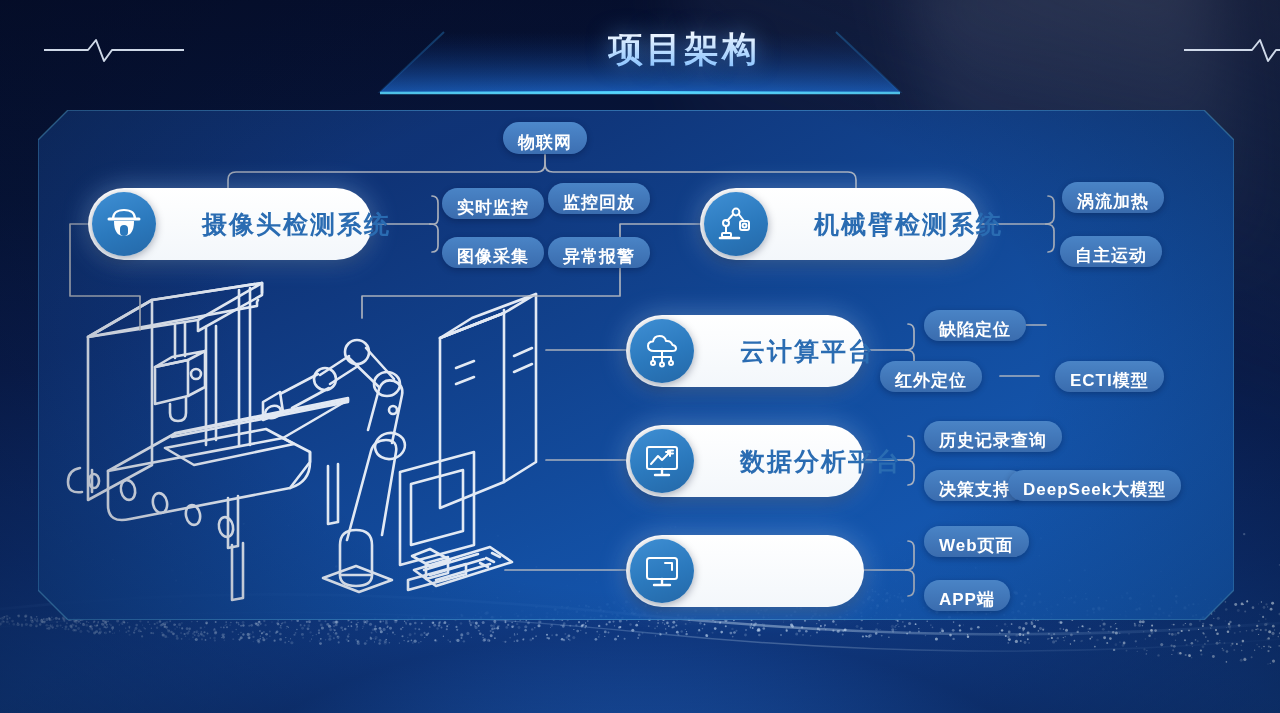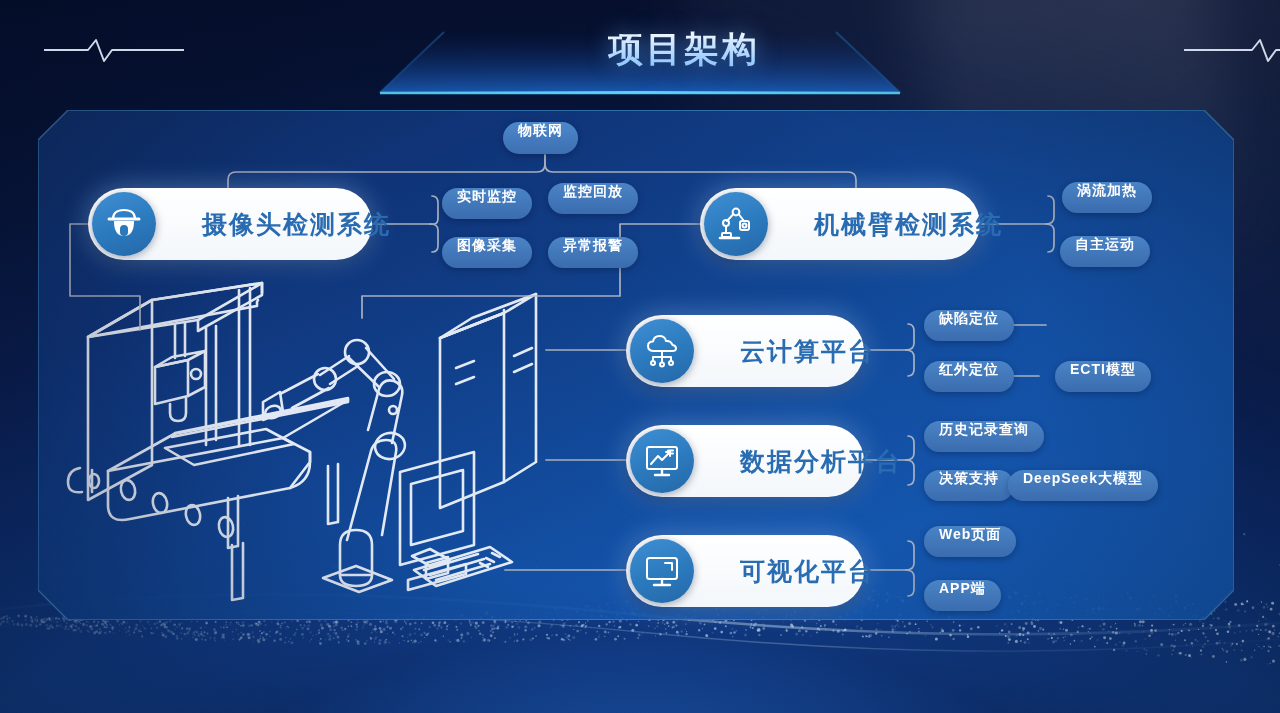--- a/index.html
+++ b/index.html
@@ -134,27 +134,27 @@
 
   #node-camera  { left: 88px;  top: 188px; width: 284px; }
   #node-robot   { left: 700px; top: 188px; width: 280px; }
   #node-cloud   { left: 626px; top: 315px; width: 238px; }
   #node-data    { left: 626px; top: 425px; width: 238px; }
   #node-visual  { left: 626px; top: 535px; width: 238px; }
 
   
   .tag {
     position: absolute;
-    display: flex; align-items: flex-start; justify-content: center;
+    display: flex; align-items: flex-end; justify-content: center;
     height: 31px;
     padding: 0 15px;
     border-radius: 16px;
     background: linear-gradient(180deg, #4a84c6 0%, #3a6cae 100%);
     color: #ffffff;
-    font-size: 14px;
+    font-size: 17px;
     font-weight: bold;
     letter-spacing: 1px;
     white-space: nowrap;
     box-shadow: 0 2px 6px rgba(3,14,44,0.30);
     z-index: 5;
   }
   .tag.top-node {
     height: 32px;
     border-radius: 16px;
     background: linear-gradient(180deg, #4d88cb 0%, #3c6fb2 100%);
@@ -162,21 +162,21 @@
 
   #tag-iot      { left: 503px; top: 122px; }
   #tag-live     { left: 442px; top: 188px; }
   #tag-replay   { left: 548px; top: 183px; }
   #tag-capture  { left: 442px; top: 237px; }
   #tag-alarm    { left: 548px; top: 237px; }
   #tag-eddy     { left: 1062px; top: 182px; }
   #tag-motion   { left: 1060px; top: 236px; }
   #tag-defect   { left: 924px; top: 310px; }
   #tag-luiseg   { left: 1046px; top: 310px; }
-  #tag-infra    { left: 924px; top: 361px; }
+  #tag-infra    { left: 880px; top: 361px; }
   #tag-ecti     { left: 1055px; top: 361px; }
   #tag-history  { left: 924px; top: 421px; }
   #tag-decision { left: 924px; top: 470px; }
   #tag-deepseek { left: 1008px; top: 470px; }
   #tag-web      { left: 924px; top: 526px; }
   #tag-app      { left: 924px; top: 580px; }
 </style>
 </head>
 <body>
 
@@ -2000,21 +2000,20 @@
   </div>
 
   <div class="node" id="node-visual">
     <span class="ic">
       <svg width="38" height="38" viewBox="0 0 38 38" fill="none" stroke="#ffffff" stroke-width="2" stroke-linejoin="round" stroke-linecap="round">
         <rect x="4" y="6" width="30" height="21" rx="2.5"></rect>
         <path d="M22,11 L29,11 L29,18"></path>
         <path d="M19,27 L19,32 M11,33 L27,33" stroke-width="2.4"></path>
       </svg>
     </span>
-    <span class="lbl">可视化平台</span>
   </div>
 
   <div class="tag" id="tag-live">实时监控</div>
   <div class="tag" id="tag-replay">监控回放</div>
   <div class="tag" id="tag-capture">图像采集</div>
   <div class="tag" id="tag-alarm">异常报警</div>
 
   <div class="tag" id="tag-eddy">涡流加热</div>
   <div class="tag" id="tag-motion">自主运动</div>
 

